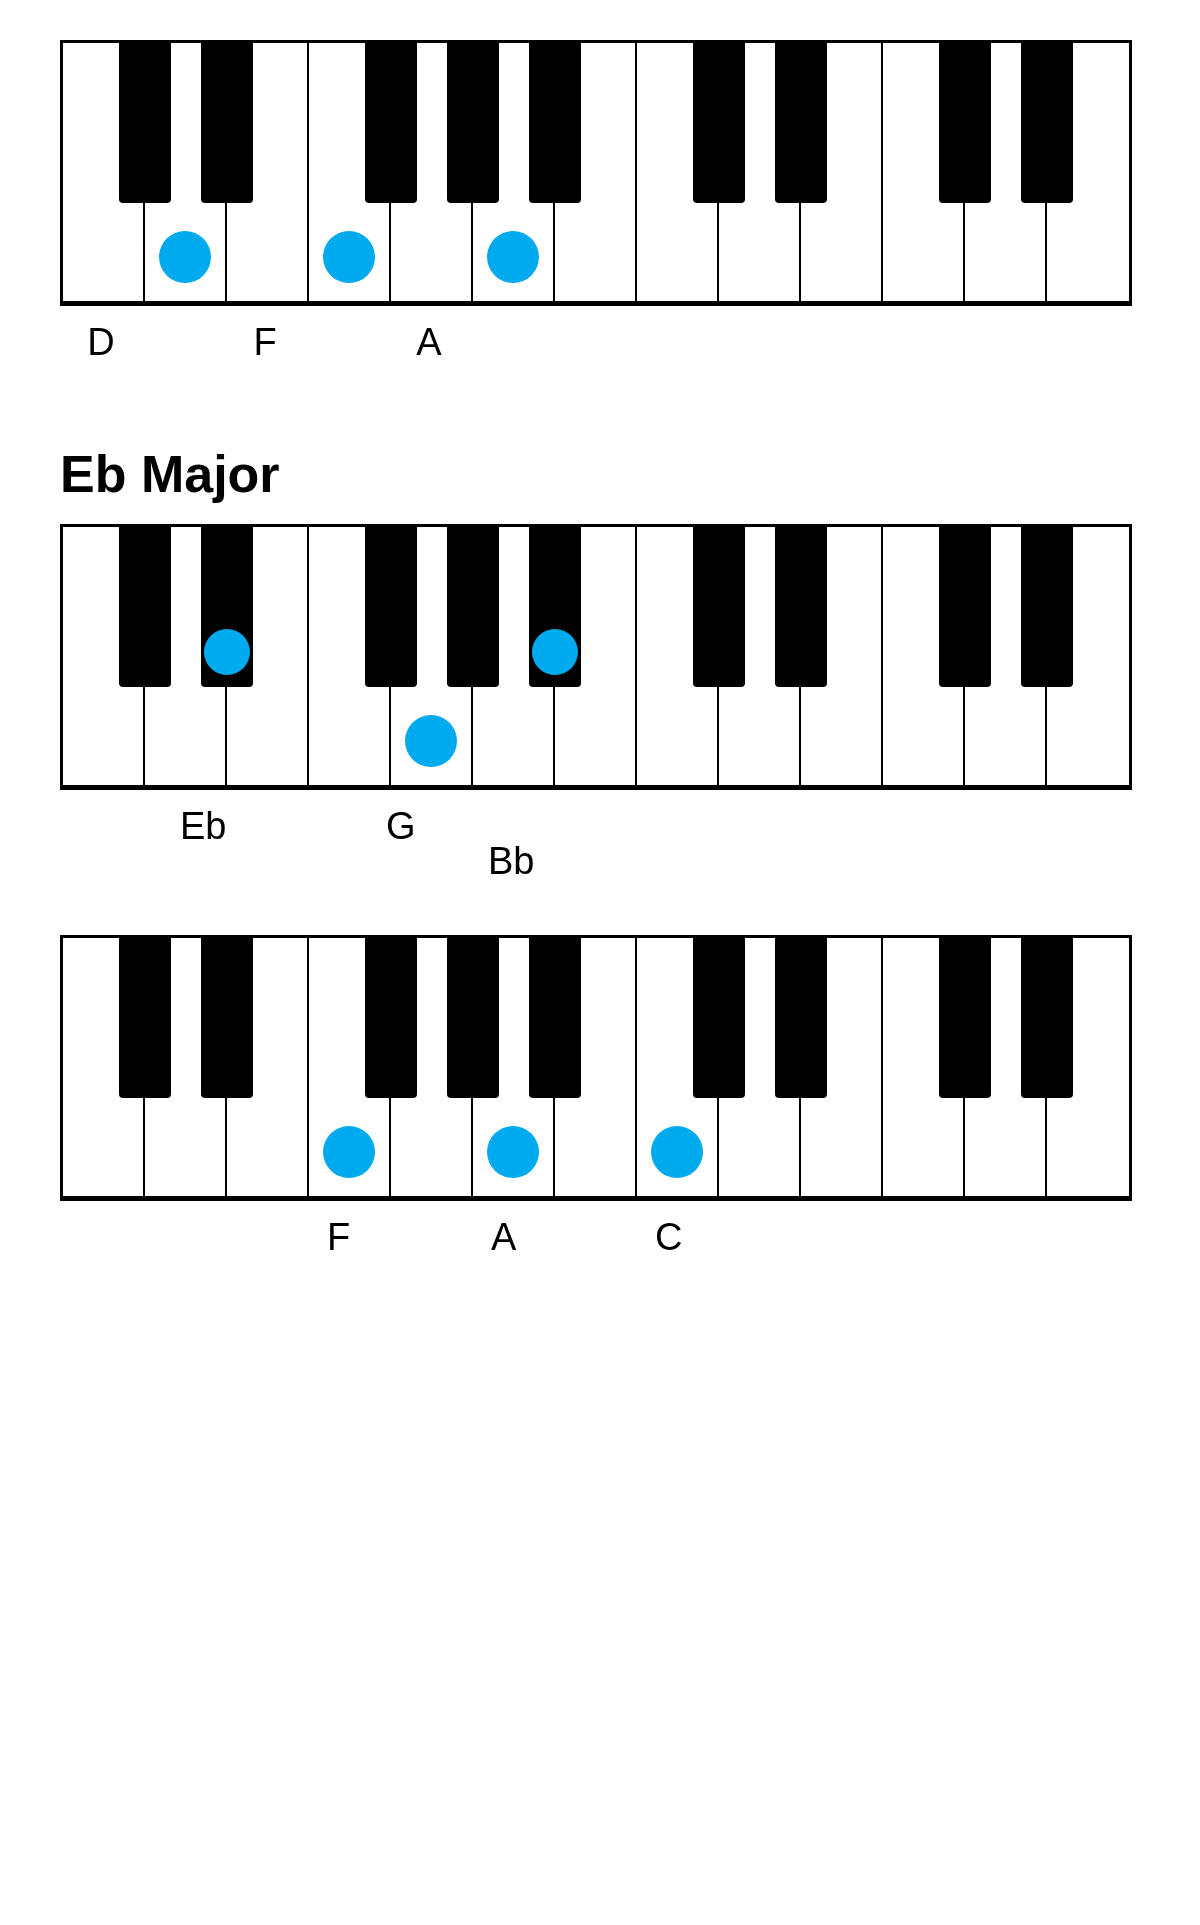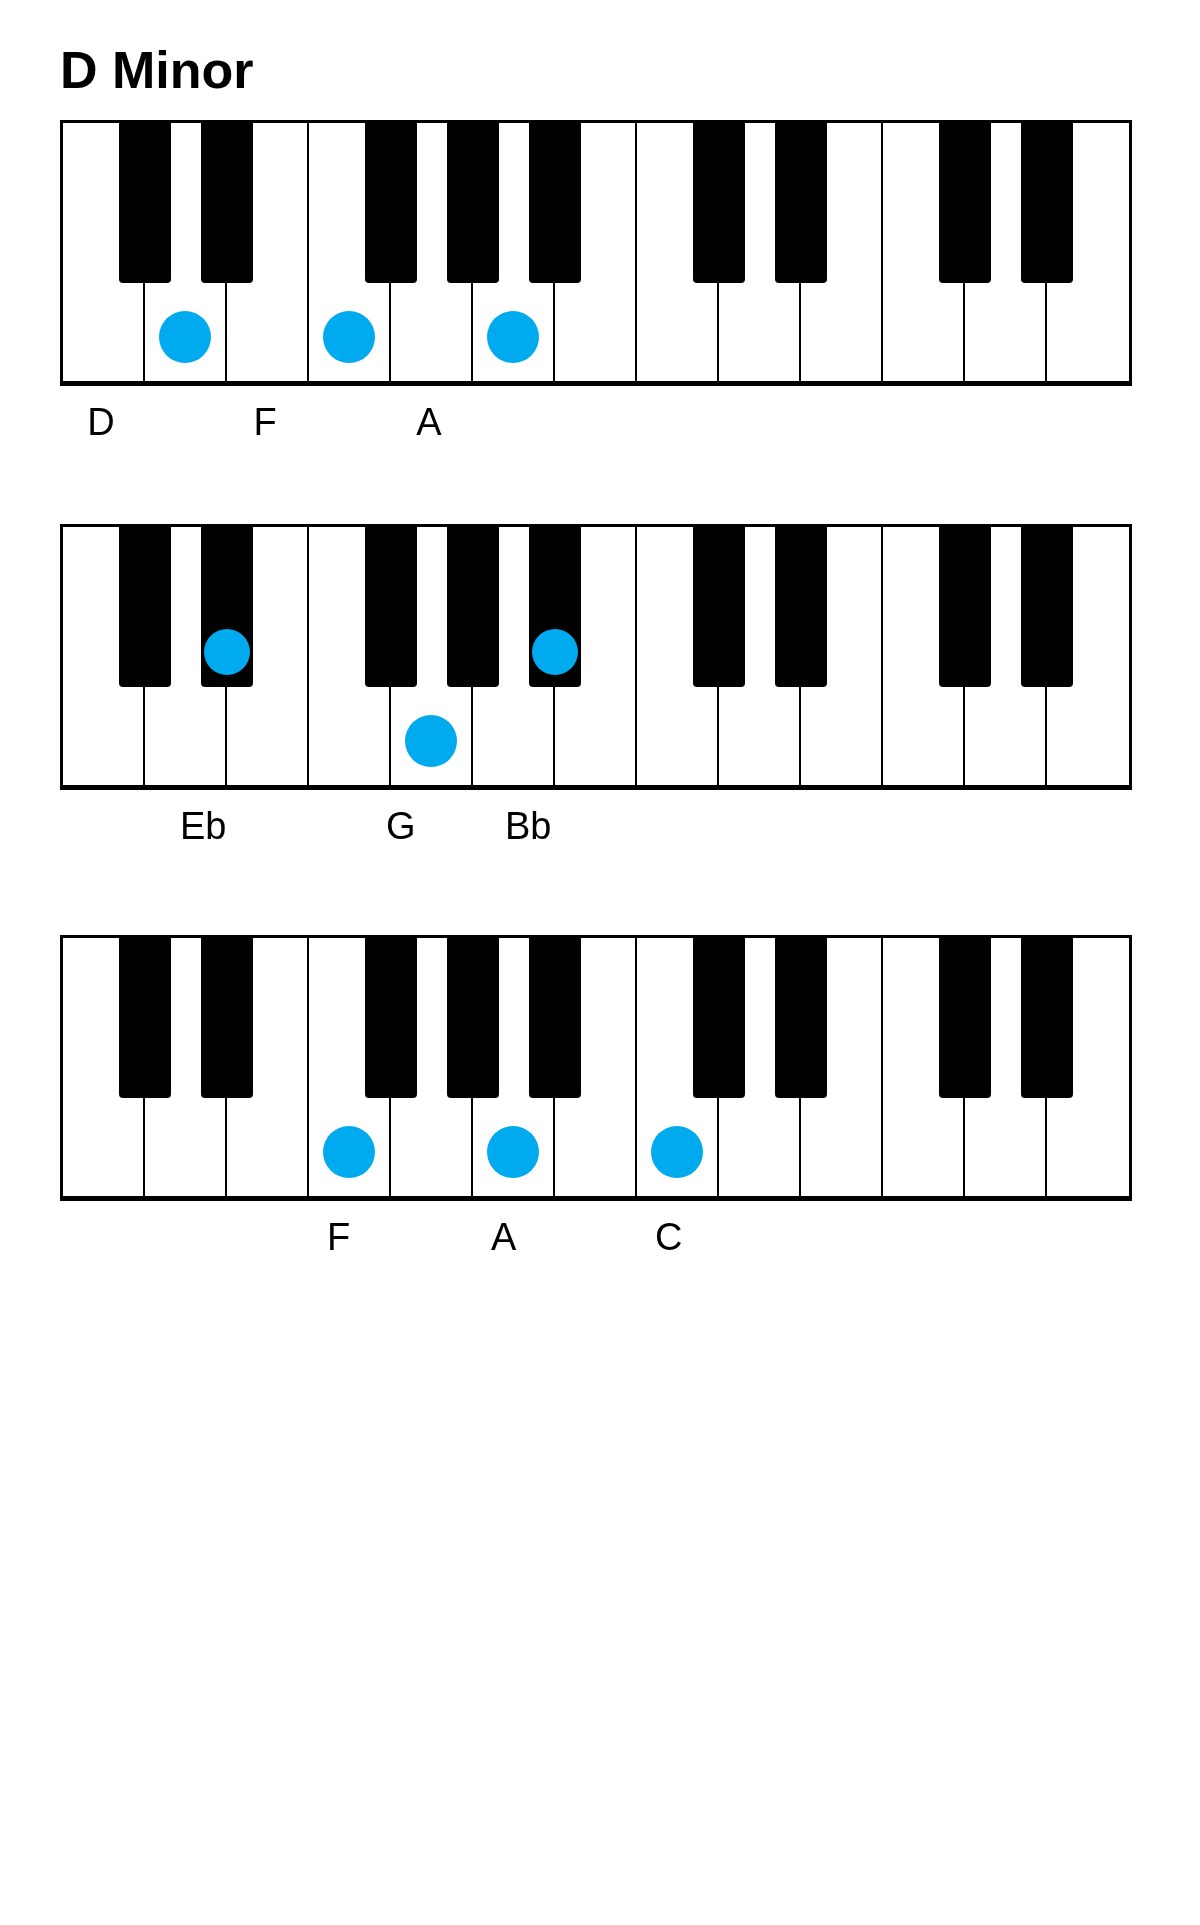--- a/index.html
+++ b/index.html
@@ -19,21 +19,20 @@
       font-size: 52px;
       font-weight: bold;
       margin-bottom: 20px;
       color: #000;
     }
   </style>
 </head>
 <body>
 
 <div class="chord-section">
-  <div class="chord-title">D Minor</div>
   
   
   
   
   <div style="position:relative; display:inline-block; border:3px solid #000;">
     <div style="position:relative; display:flex; height:260px;">
 
       <div style="position:relative; width:82px; height:260px; background:#fff; border-right:2px solid #000; border-bottom:2px solid #000; z-index:1; flex-shrink:0;">
       </div>
 
@@ -102,20 +101,21 @@
 
   
   <div style="display:flex; margin-top:14px; padding-left:0px;">
     <div style="font-size:38px; color:#000; width:82px; text-align:center;">D</div>
     <div style="font-size:38px; color:#000; width:82px; text-align:center; margin-left:82px;">F</div>
     <div style="font-size:38px; color:#000; width:82px; text-align:center; margin-left:82px;">A</div>
   </div>
 </div>
 
 <div class="chord-section">
+  <div class="chord-title">Eb Major</div>
   
   
   
   
   
   <div style="position:relative; display:inline-block; border:3px solid #000;">
     <div style="position:relative; display:flex; height:260px;">
 
       <div style="position:relative; width:82px; height:260px; background:#fff; border-right:2px solid #000; border-bottom:2px solid #000; z-index:1; flex-shrink:0;"></div>
       <div style="position:relative; width:82px; height:260px; background:#fff; border-right:2px solid #000; border-bottom:2px solid #000; z-index:1; flex-shrink:0;"></div>
@@ -150,21 +150,21 @@
       <div style="position:absolute; width:52px; height:160px; background:#000; top:0; left:876px; z-index:2; border-bottom-left-radius:4px; border-bottom-right-radius:4px;"></div>
       <div style="position:absolute; width:52px; height:160px; background:#000; top:0; left:958px; z-index:2; border-bottom-left-radius:4px; border-bottom-right-radius:4px;"></div>
     </div>
   </div>
 
   
   
   <div style="position:relative; margin-top:14px; height:50px; width:1066px;">
     <div style="position:absolute; left:120px; font-size:38px; color:#000;">Eb</div>
     <div style="position:absolute; left:326px; font-size:38px; color:#000;">G</div>
-    <div style="position:absolute; left:445px; font-size:38px; color:#000;">Bb</div>
+    <div style="position:absolute; left:428px; font-size:38px; color:#000;margin-top:35px;">Bb</div>
   </div>
 </div>
 
 <div class="chord-section">
   
   
   <div style="position:relative; display:inline-block; border:3px solid #000;">
     <div style="position:relative; display:flex; height:260px;">
       <div style="position:relative; width:82px; height:260px; background:#fff; border-right:2px solid #000; border-bottom:2px solid #000; z-index:1; flex-shrink:0;"></div>
       <div style="position:relative; width:82px; height:260px; background:#fff; border-right:2px solid #000; border-bottom:2px solid #000; z-index:1; flex-shrink:0;"></div>

